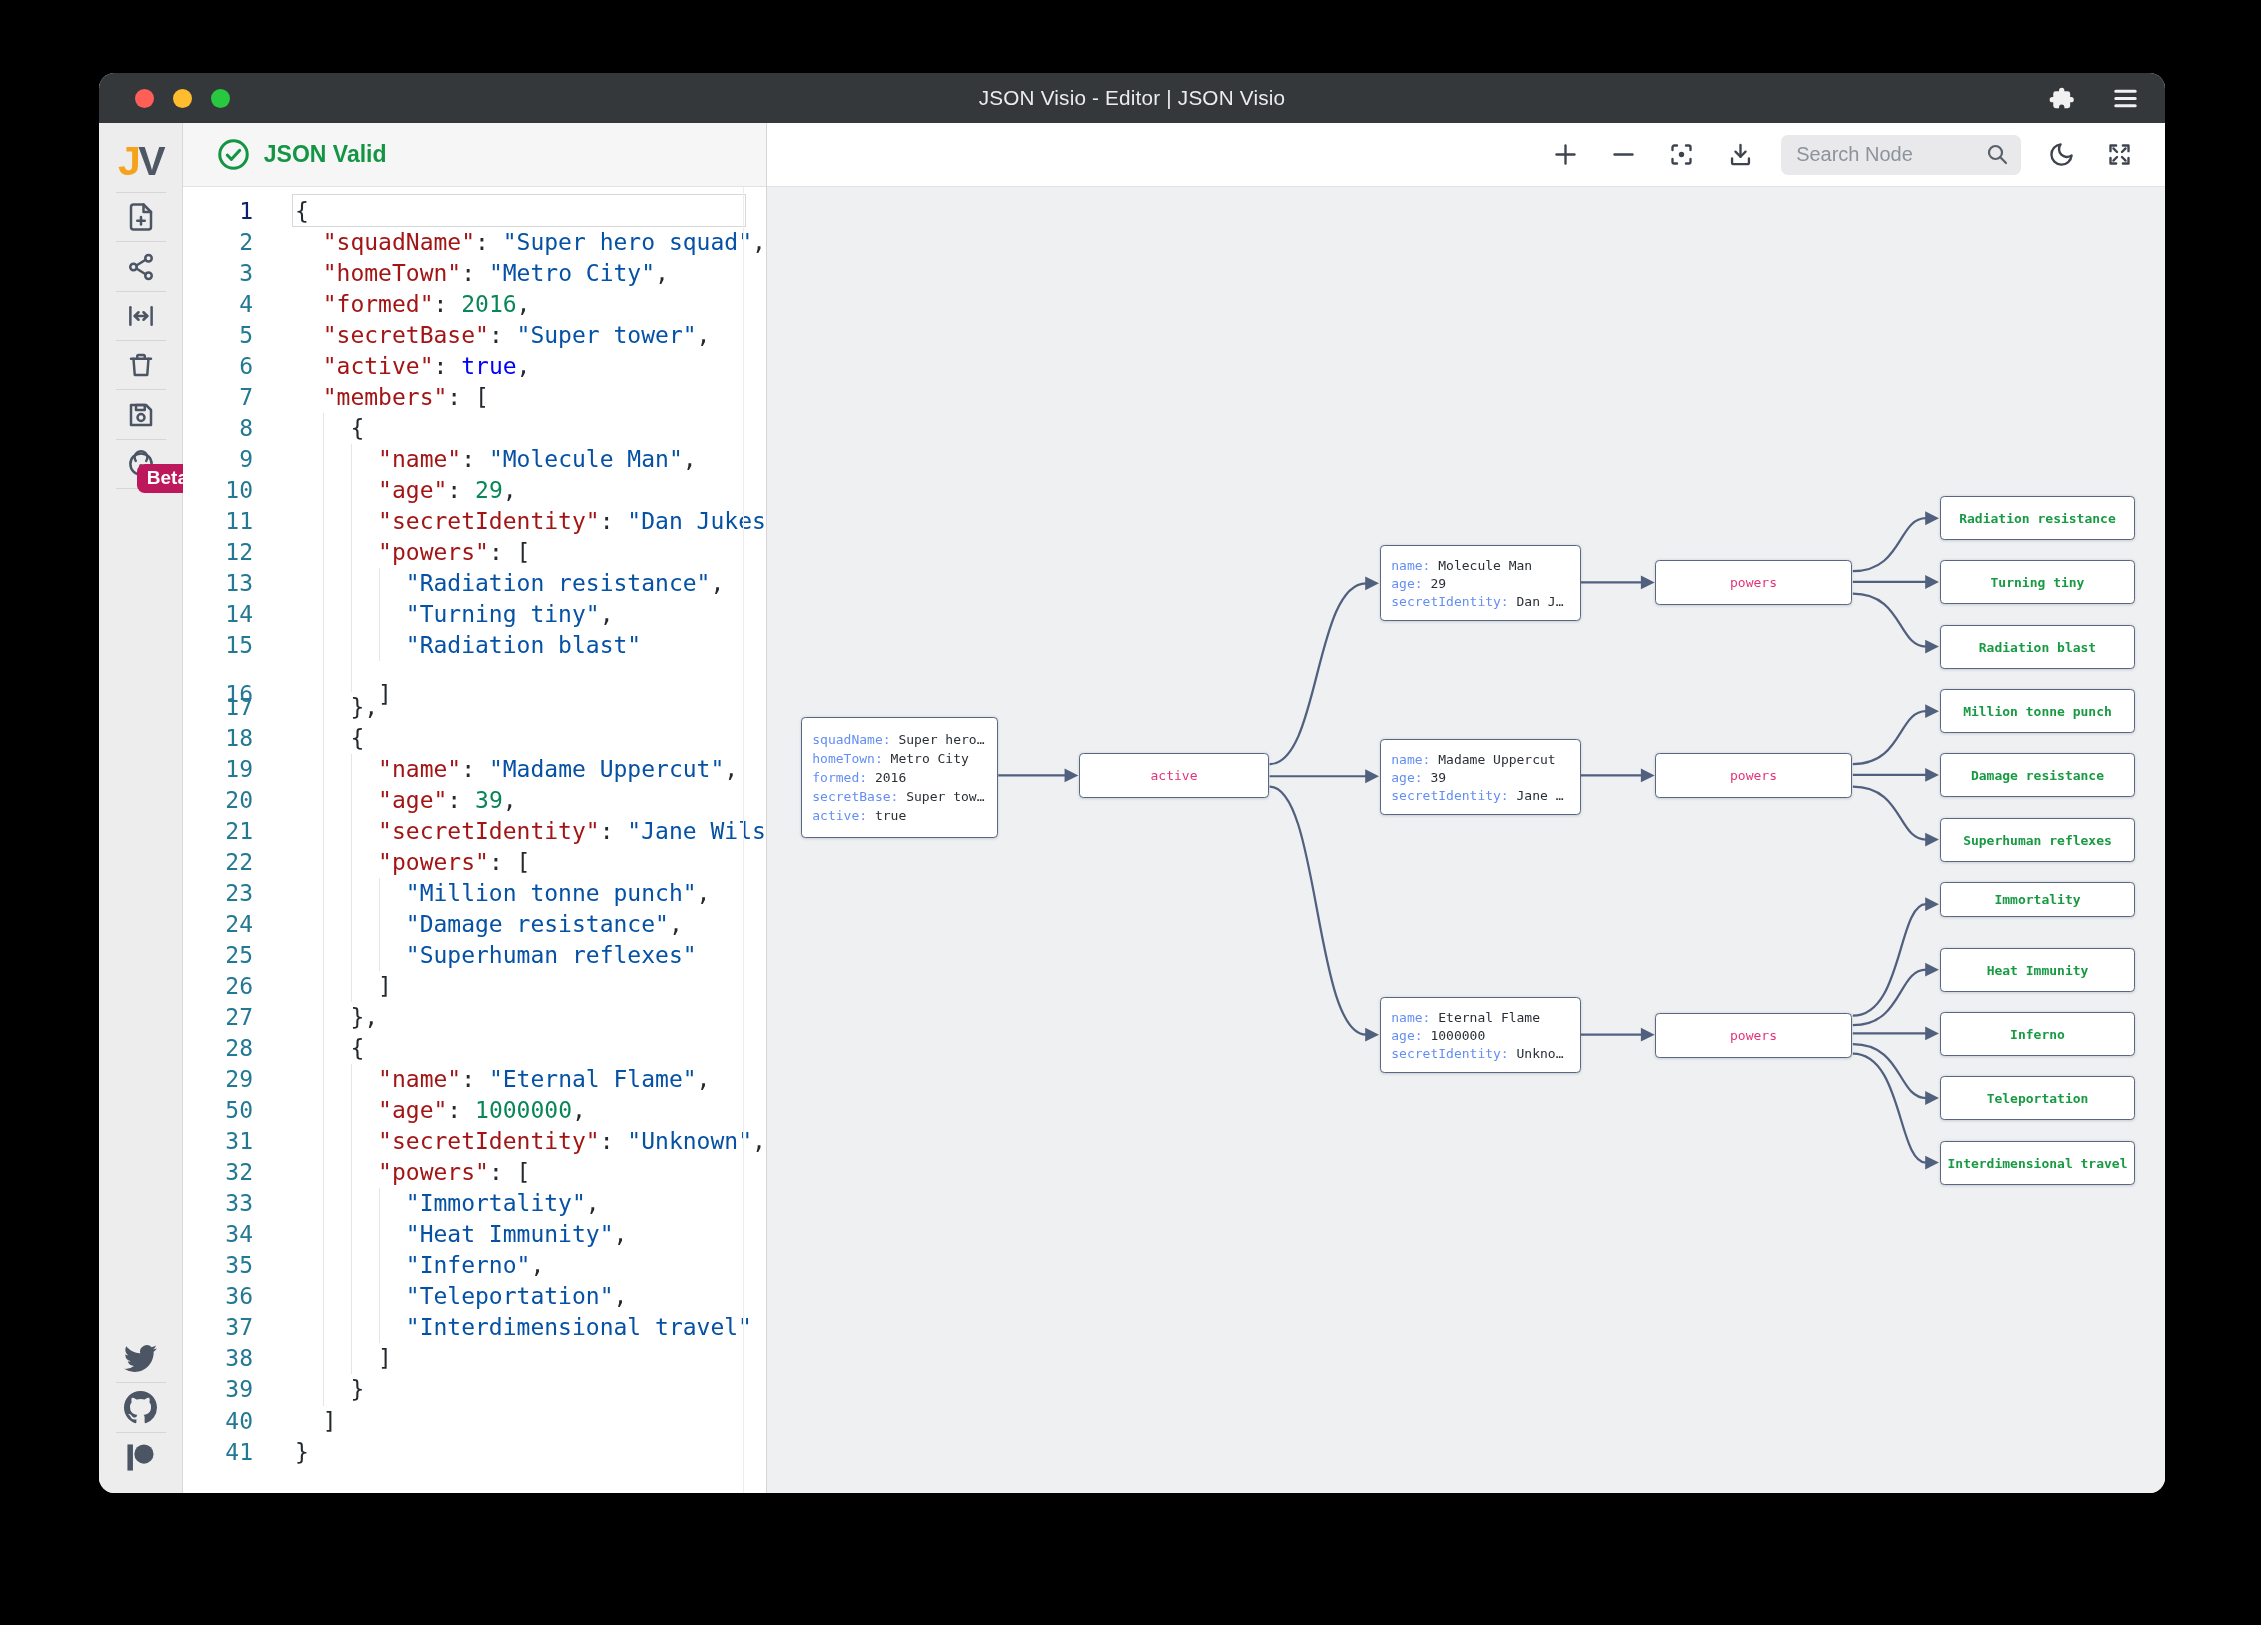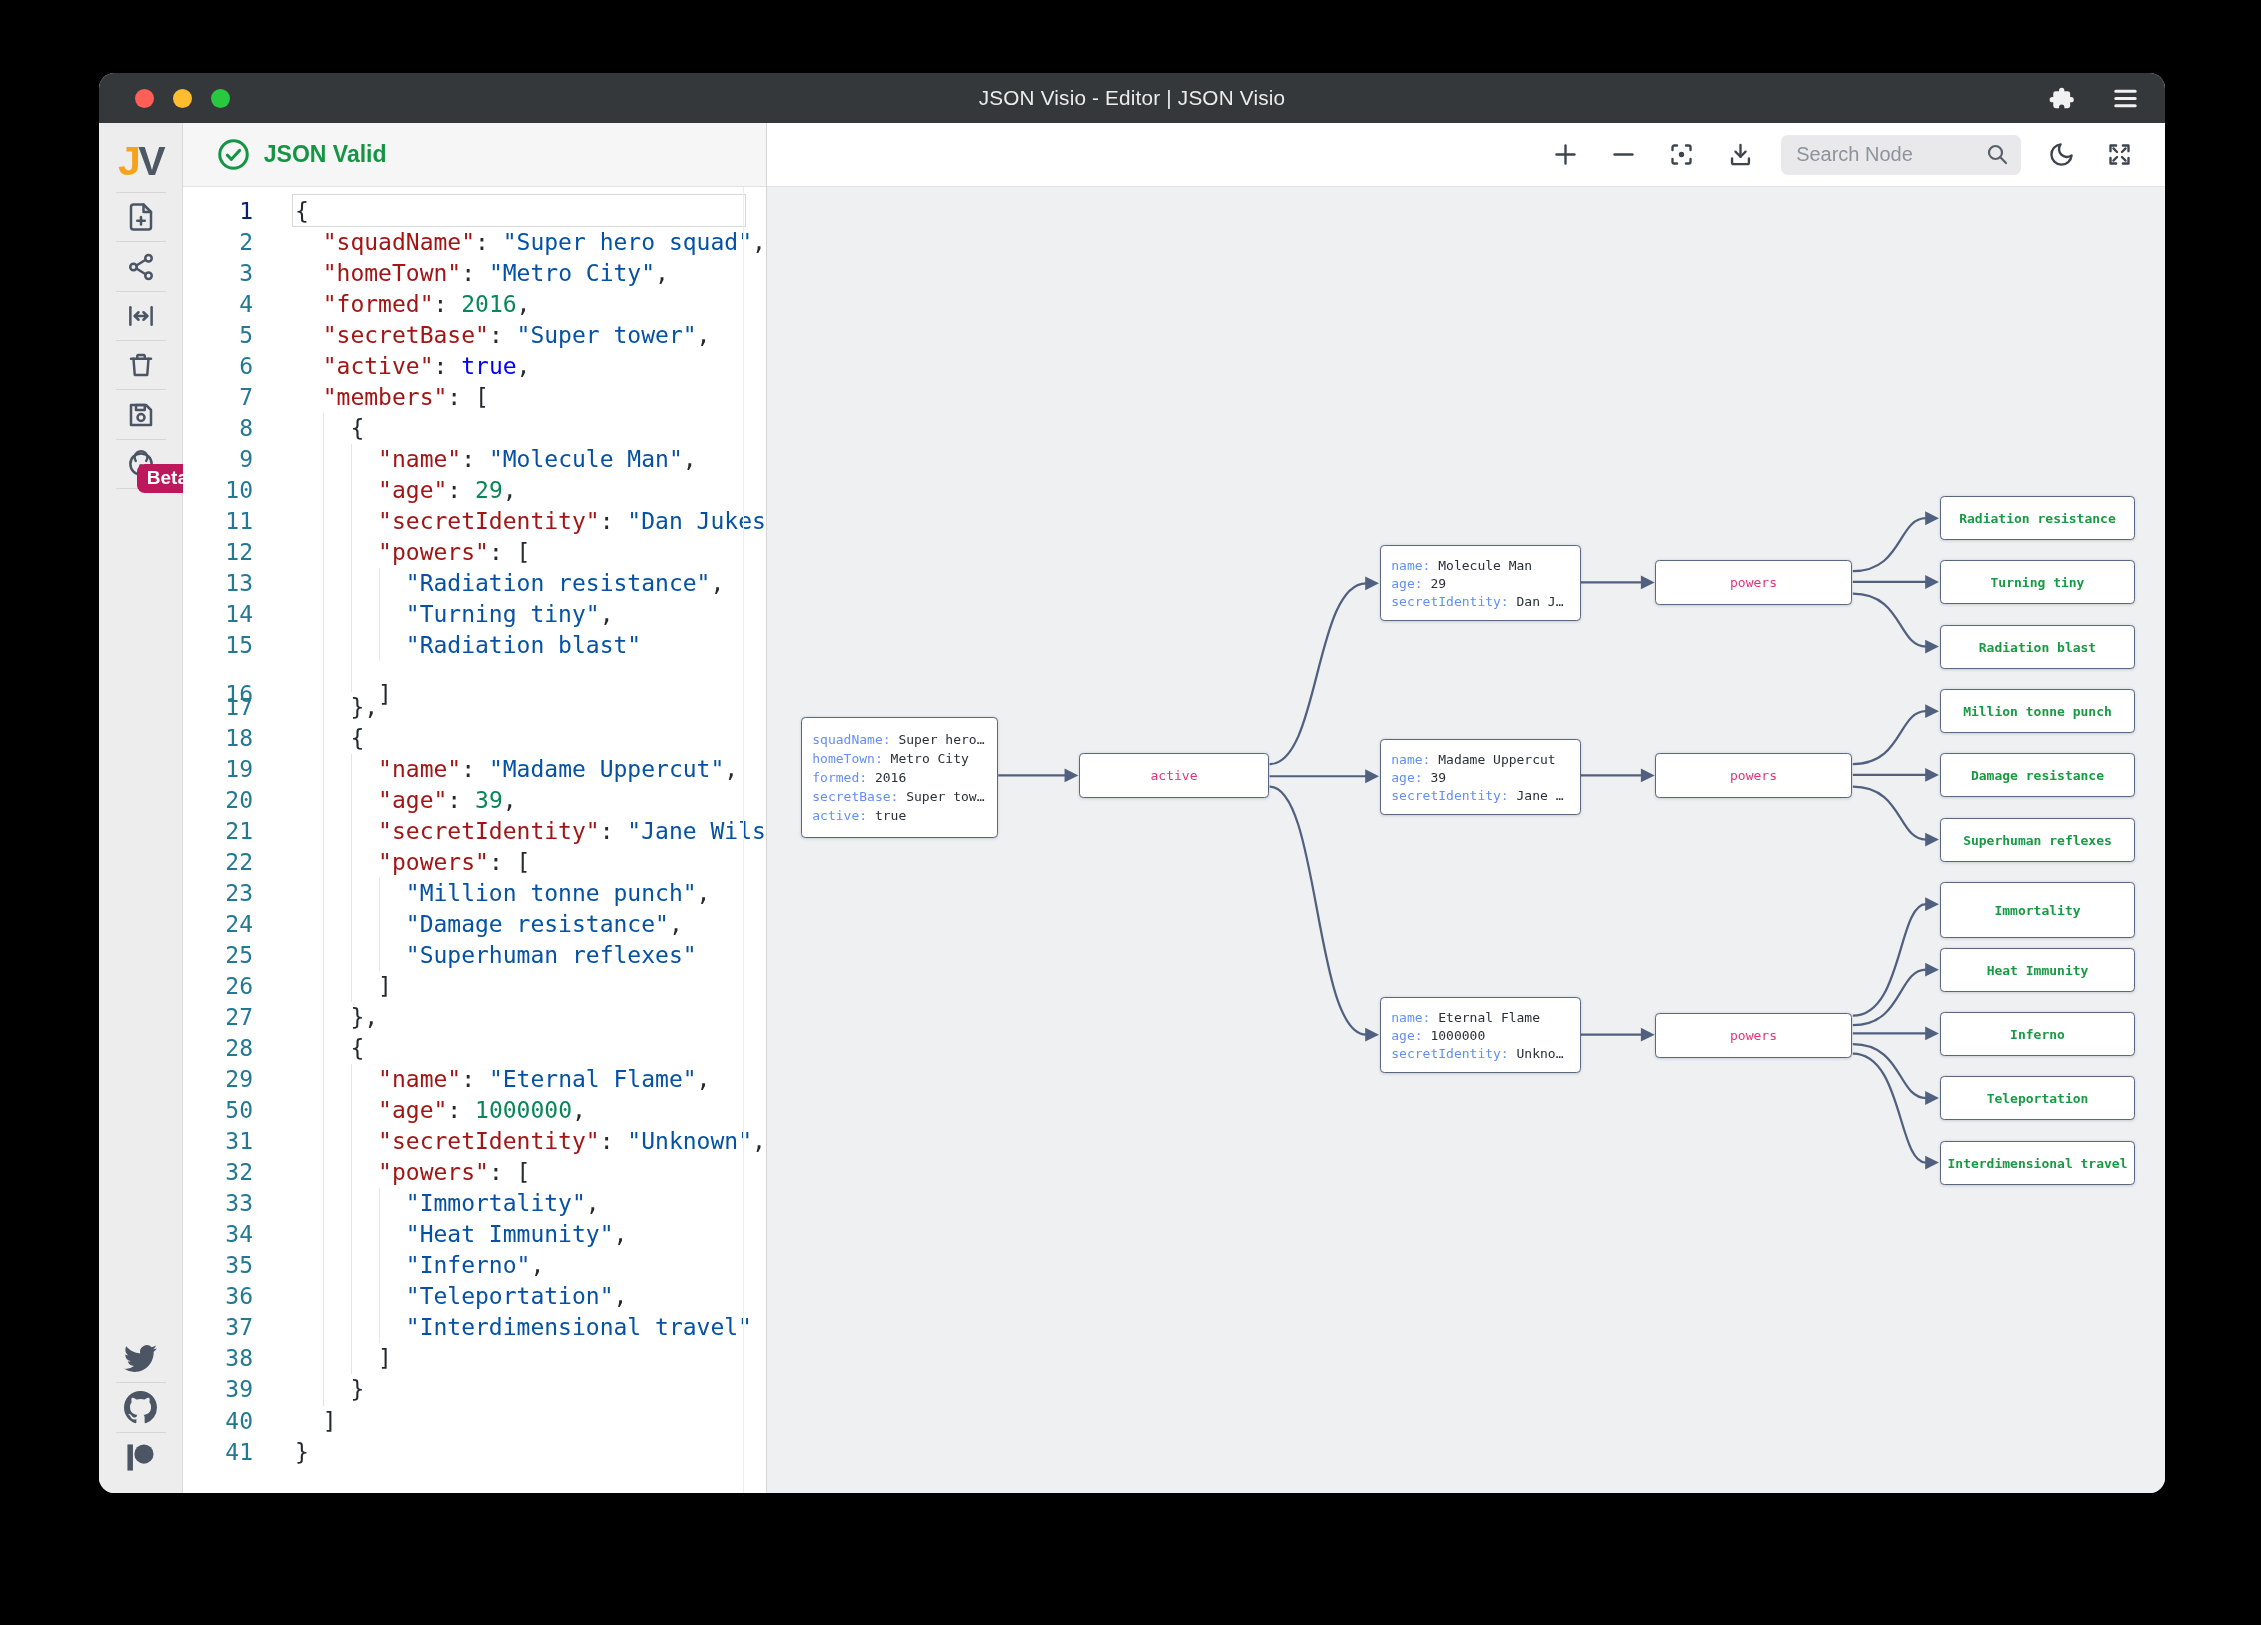--- a/index.html
+++ b/index.html
@@ -375,21 +375,21 @@
           </div>
           <div class="gnode keynode" style="left: 888px; top: 373px; width: 197px; height: 45px;">powers</div>
           <div class="gnode keynode" style="left: 888px; top: 566px; width: 197px; height: 45px;">powers</div>
           <div class="gnode keynode" style="left: 888px; top: 826px; width: 197px; height: 45px;">powers</div>
           <div class="gnode leaf" style="left: 1173px; top: 309px; width: 195px; height: 44px;">Radiation resistance</div>
           <div class="gnode leaf" style="left: 1173px; top: 373px; width: 195px; height: 44px;">Turning tiny</div>
           <div class="gnode leaf" style="left: 1173px; top: 438px; width: 195px; height: 44px;">Radiation blast</div>
           <div class="gnode leaf" style="left: 1173px; top: 502px; width: 195px; height: 44px;">Million tonne punch</div>
           <div class="gnode leaf" style="left: 1173px; top: 566px; width: 195px; height: 44px;">Damage resistance</div>
           <div class="gnode leaf" style="left: 1173px; top: 631px; width: 195px; height: 44px;">Superhuman reflexes</div>
-          <div class="gnode leaf" style="left: 1173px; top: 695px; width: 195px; height: 56px;">Immortality</div>
+          <div class="gnode leaf" style="left: 1173px; top: 695px; width: 195px; height: 35px;">Immortality</div>
           <div class="gnode leaf" style="left: 1173px; top: 761px; width: 195px; height: 44px;">Heat Immunity</div>
           <div class="gnode leaf" style="left: 1173px; top: 825px; width: 195px; height: 44px;">Inferno</div>
           <div class="gnode leaf" style="left: 1173px; top: 889px; width: 195px; height: 44px;">Teleportation</div>
           <div class="gnode leaf" style="left: 1173px; top: 954px; width: 195px; height: 44px;">Interdimensional travel</div>
         </div>
     </div>
   </div>
 </div>
 
 

